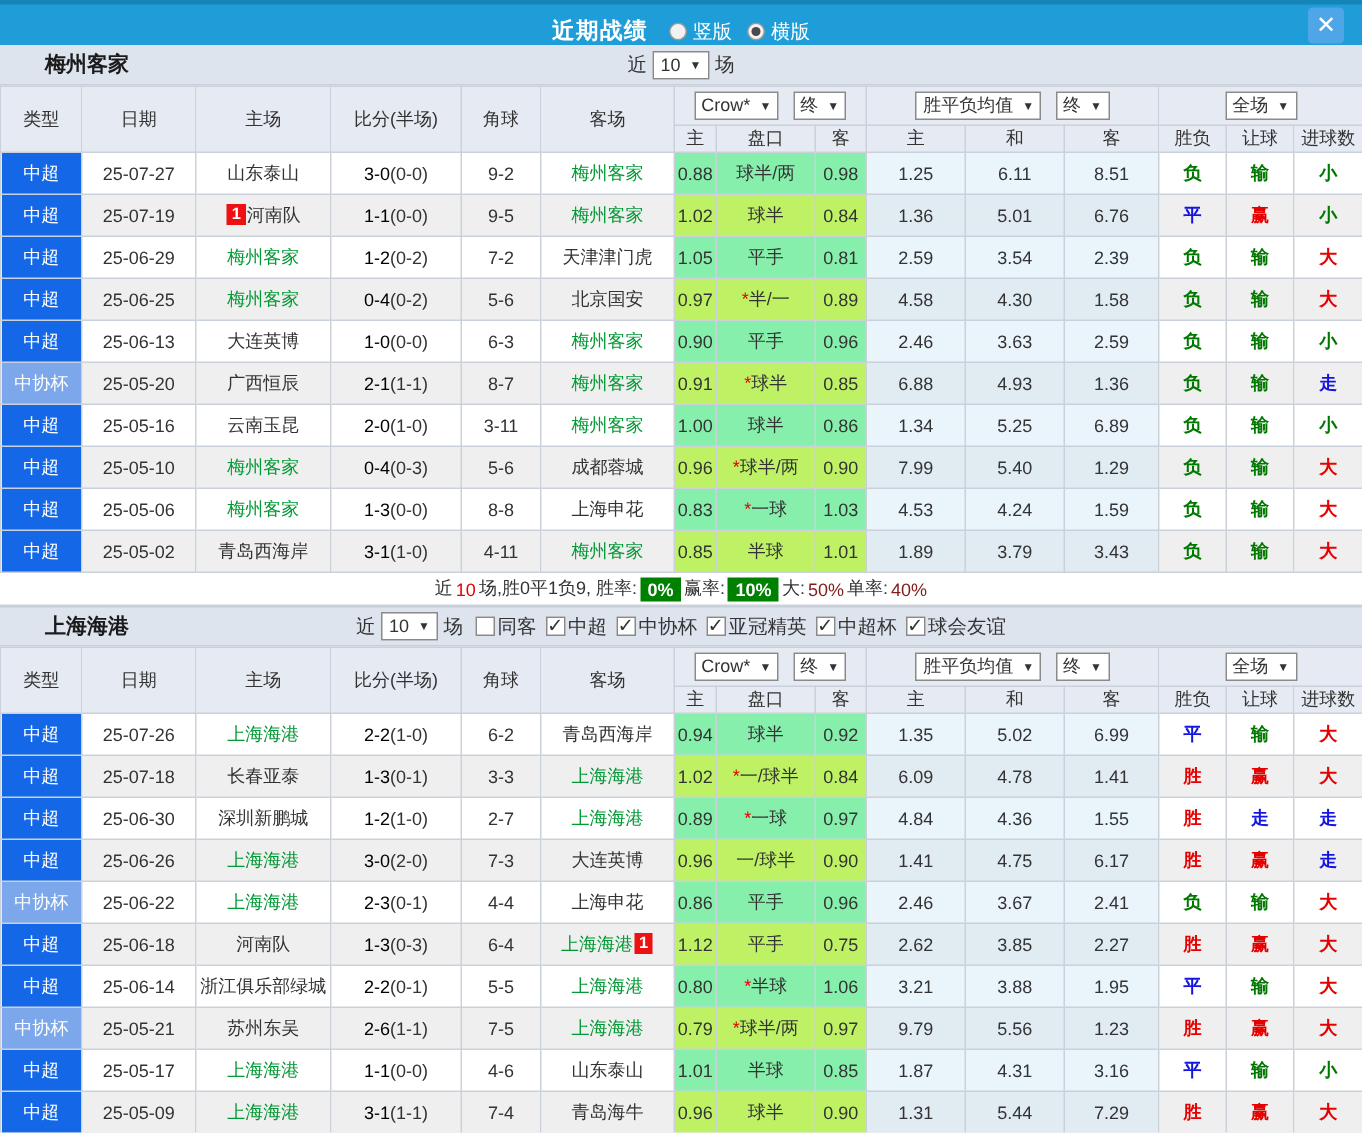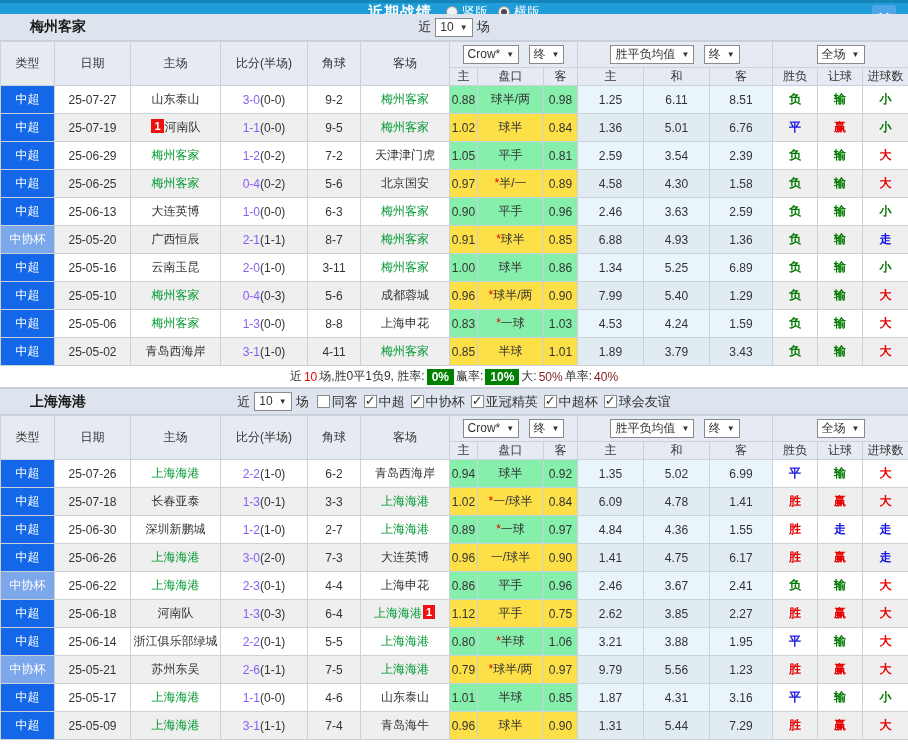--- a/index.html
+++ b/index.html
@@ -4,22 +4,22 @@
 <style>
   * { box-sizing: border-box; }
   html,body { margin:0; padding:0; }
   body {
     width:908px; height:755px; overflow:hidden;
     font-family:"Liberation Sans","DejaVu Sans",sans-serif;
     font-size:12px; color:#333; background:#fff;
   }
   
   .titlebar {
-    height:14px; background:#1E9DD8; border-top:3px solid #1584B6;
-    display:flex; align-items:flex-start; justify-content:center;
+    height:30px; background:#1E9DD8; border-top:3px solid #1584B6;
+    display:flex; align-items:flex-end; justify-content:center;
     position:relative; color:#fff;
   }
   .title-text { font-weight:bold; font-size:15px; letter-spacing:1px; }
   .radio-group { display:flex; align-items:center; margin-left:4px;font-family:Liberation Serif, serif; }
   .radio {
     width:12px; height:12px; border-radius:50%%;
     border-radius:50%; background:#f2f2f2; border:1px solid #9a9a9a;
     display:inline-block; position:relative; margin:0 4px 0 10px;
   }
   .radio.checked::after {
@@ -62,27 +62,27 @@
     border:1px solid #CBD1DA; text-align:center; padding:0;
     overflow:hidden; white-space:nowrap;
   }
   thead th { background:#E6EBF3; font-weight:normal; font-size:12px; color:#333; }
   thead tr.selrow th { height:26px; }
   thead tr.subrow th { height:17px; }
   tbody td { height:28px; font-size:12px; }
   tr.odd  .plain { background:#FFFFFF; }
   tr.even .plain { background:#EFEFEF; }
   tr.odd  .c-pan { background:#86efac; }
-  tr.even .c-pan { background:#fde047; }
+  tr.even .c-pan { background:#bef264; }
   tr.odd  .c-avg { background:#EAF4FB; }
   tr.even .c-avg { background:#E1EBF2; }
   td.t-league { background:#1468E8; color:#fff; }
   td.t-cup    { background:#7CA7EA; color:#fff; }
   .green-team { color:#009933; }
-  .s-main { color:#8b5cf6; }
+  .s-main { color:#000000; }
   .s-half { color:#333; }
   .star { color:#E60000; }
   .card {
     display:inline-block; background:#EE1111; color:#fff; font-weight:bold;
     font-size:11px; line-height:14px; padding:0 3px; margin:0 1px; vertical-align:1px;
   }
   td.res { font-weight:bold; }
   
   .summary {
     height:22px; display:flex; align-items:center; justify-content:center;

